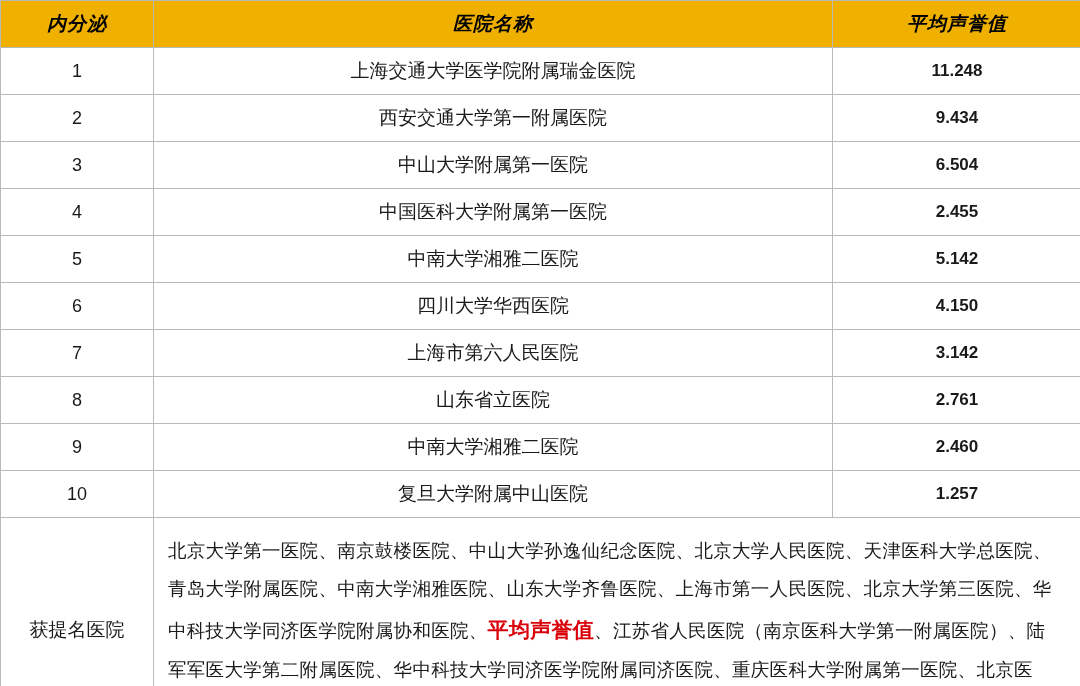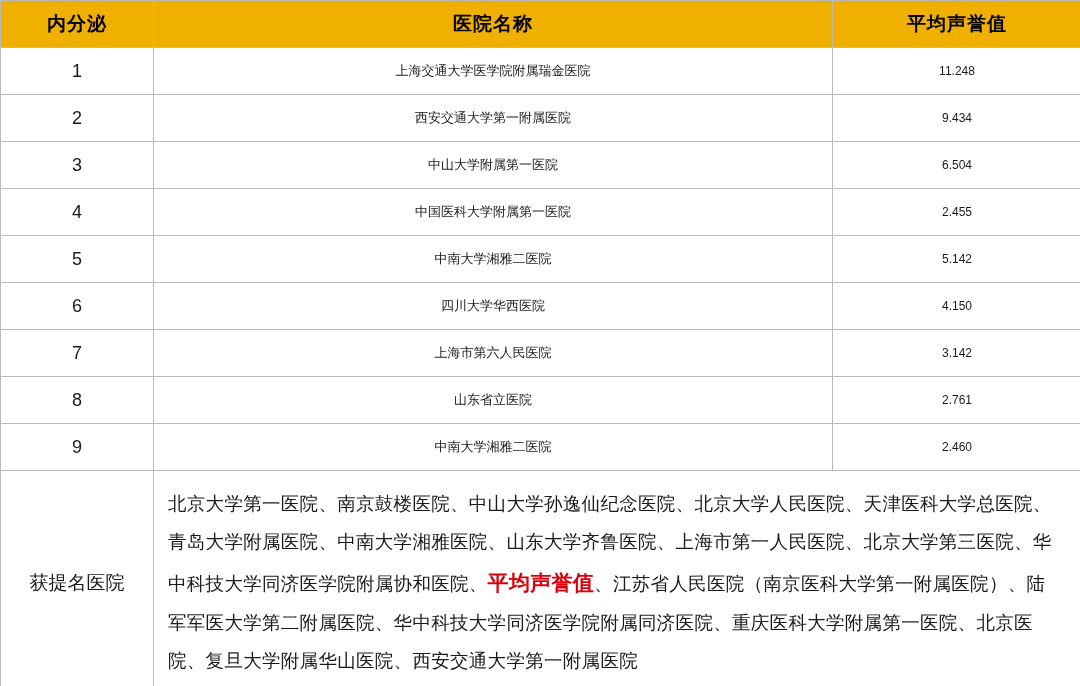--- a/index.html
+++ b/index.html
@@ -23,35 +23,36 @@
     padding: 0;
   }
   thead th {
     background: #f0b000;
     color: #000000;
     font-size: 19px;
     font-weight: bold;
     height: 46px;
     text-align: center;
     letter-spacing: 1px;
+    font-style: italic;
   }
   .col-rank { width: 152px; }
   .col-name { width: 678px; }
   .col-score { width: 248px; }
 
   tbody td {
     height: 46px;
     text-align: center;
     font-size: 19px;
     color: #1a1a1a;
     background: #ffffff;
   }
   td.rank-cell { font-size: 18px; }
-  td.name-cell { font-size: 13px; font-family: Liberation Serif, serif; }
-  td.score-cell { font-size: 12px; }
+  td.name-cell { font-size: 19px; font-family: Liberation Serif, serif; }
+  td.score-cell { font-size: 17px; font-weight: bold; }
 
   .nominated-row td {
     height: auto;
   }
   td.nominated-label {
     font-size: 19px;
     text-align: center;
     vertical-align: middle;
     padding: 6px 2px;
   }
@@ -120,20 +121,25 @@
     <tr>
       <td class="rank-cell">8</td>
       <td class="name-cell">山东省立医院</td>
       <td class="score-cell">2.761</td>
     </tr>
     <tr>
       <td class="rank-cell">9</td>
       <td class="name-cell">中南大学湘雅二医院</td>
       <td class="score-cell">2.460</td>
     </tr>
+    <tr>
+      <td class="rank-cell">10</td>
+      <td class="name-cell">复旦大学附属中山医院</td>
+      <td class="score-cell">1.257</td>
+    </tr>
     <tr class="nominated-row">
       <td class="nominated-label">获提名医院</td>
       <td class="nominated-body" colspan="2">
         <span>北京大学第一医院、南京鼓楼医院、中山大学孙逸仙纪念医院、北京大学人民医院、天津医科大学总医院、青岛大学附属医院、中南大学湘雅医院、山东大学齐鲁医院、上海市第一人民医院、北京大学第三医院、华中科技大学同济医学院附属协和医院、</span><span class="highlight">平均声誉值</span><span>、江苏省人民医院（南京医科大学第一附属医院）、陆军军医大学第二附属医院、华中科技大学同济医学院附属同济医院、重庆医科大学附属第一医院、北京医院、复旦大学附属华山医院、西安交通大学第一附属医院</span>
       </td>
     </tr>
   </tbody>
 </table>
 
 </body></html>

